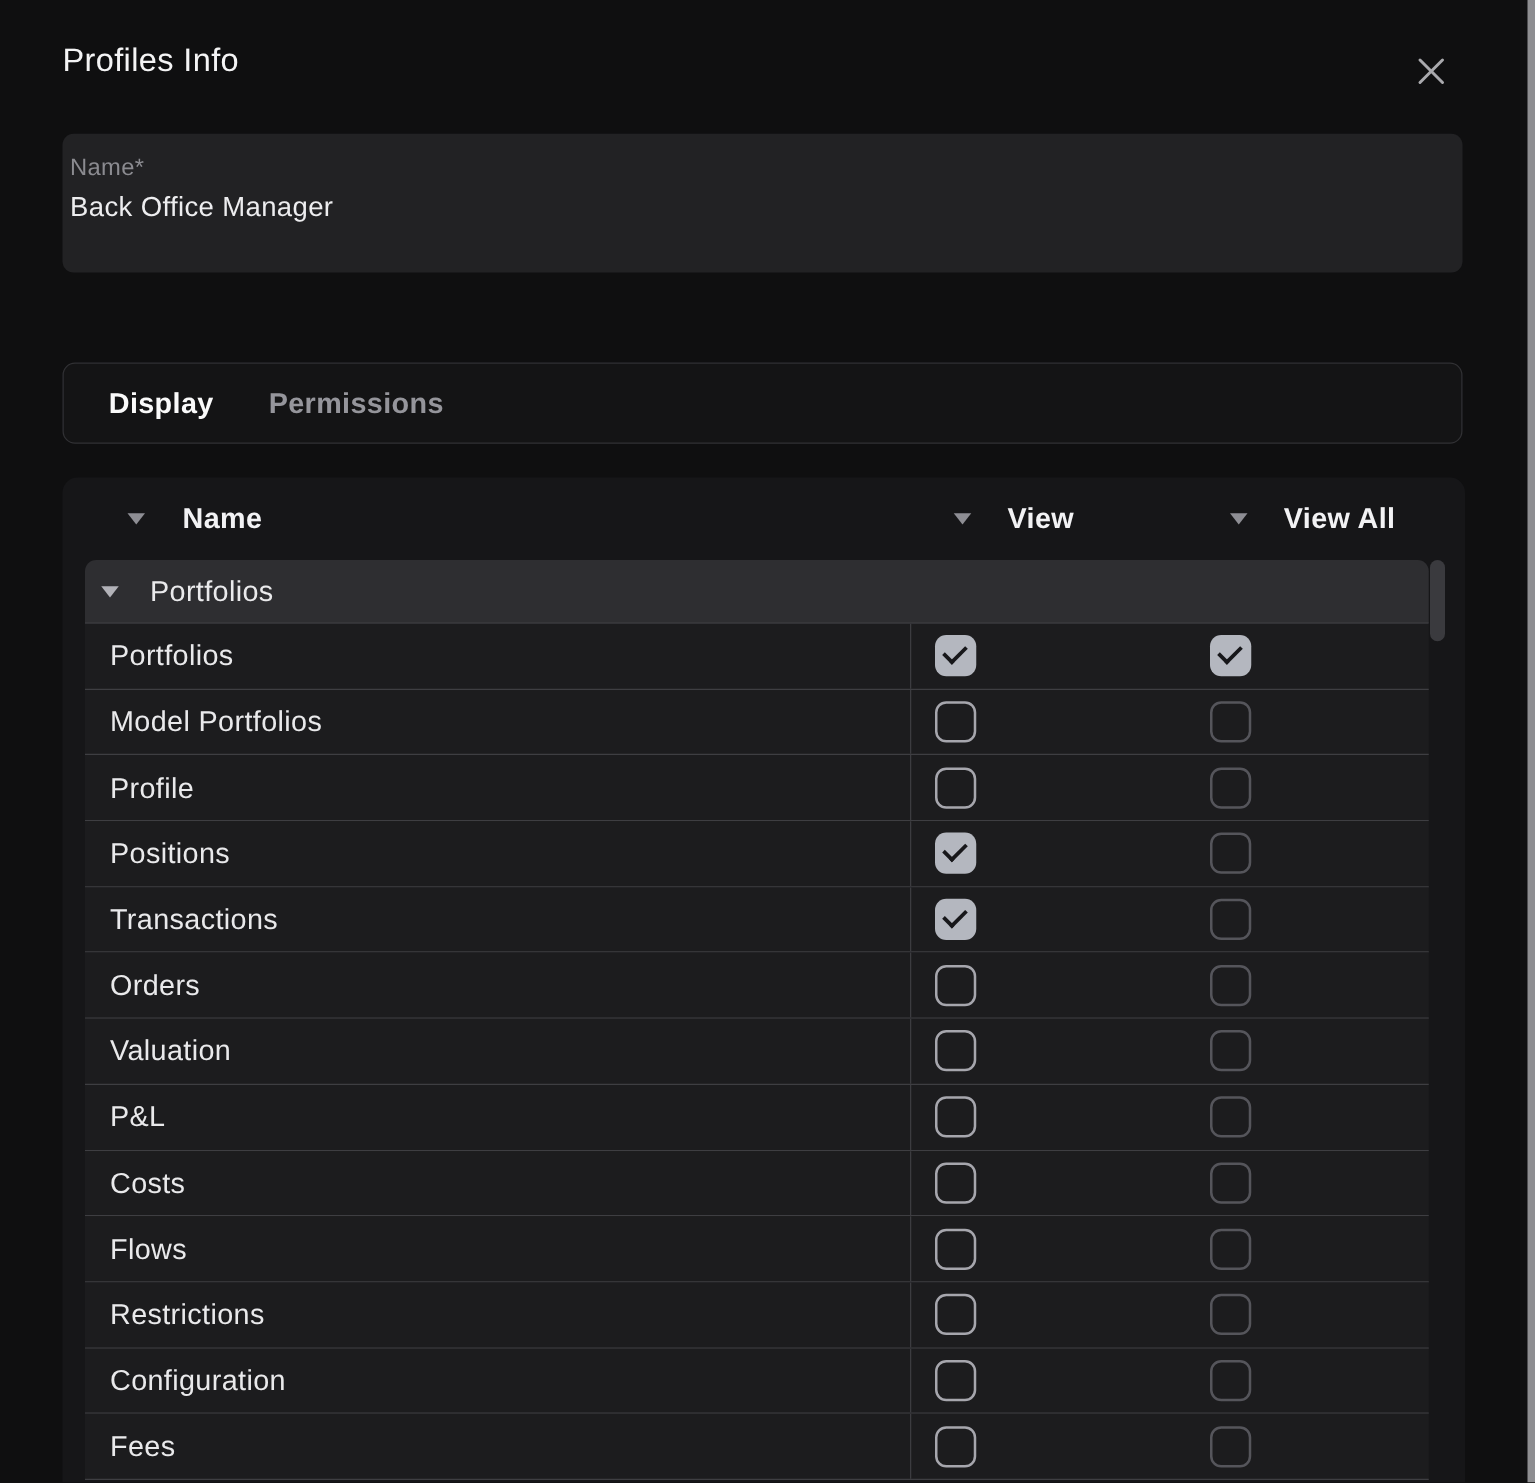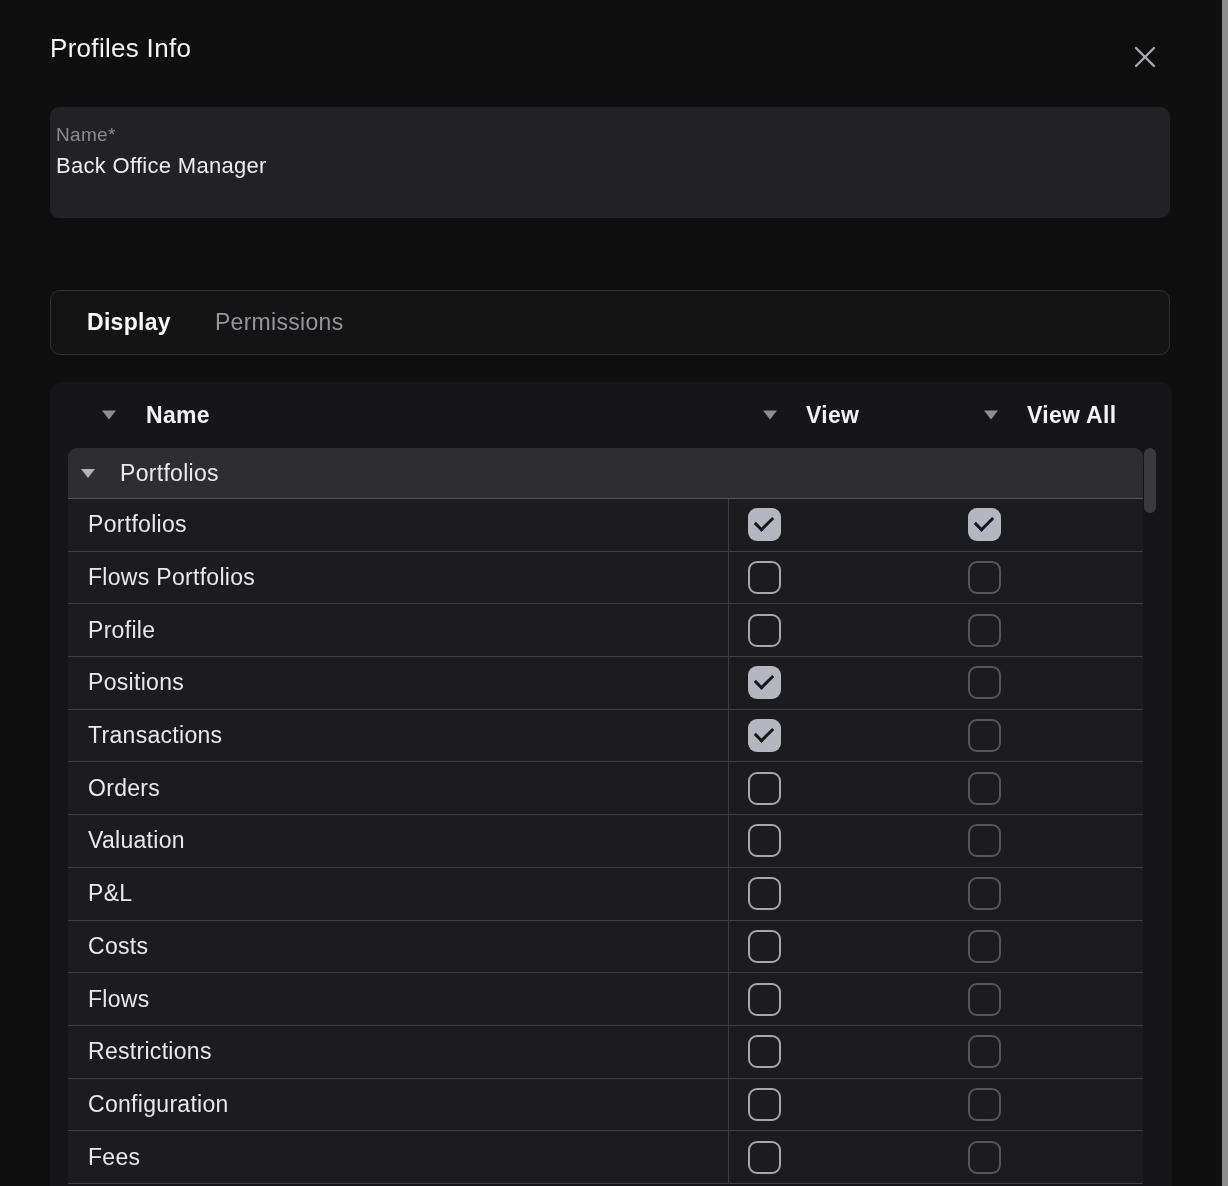--- a/index.html
+++ b/index.html
@@ -37,21 +37,21 @@
   }
 
   
   .tabs {
     position:absolute; left:50px; top:290px; width:1120px; height:65px;
     border:1px solid #313134; border-radius:10px; background:#141415;
     display:flex; align-items:center; padding-left:36px;
   }
   .tab { font-size:23px; letter-spacing:.3px; cursor:pointer; }
   .tab.active { color:#fafafa; font-weight:700; }
-  .tab.inactive { color:#95959b; font-weight:400; margin-left:44px; }
+  .tab.inactive { color:#95959b; font-weight:700; margin-left:44px; }
 
   
   .table-panel {
     position:absolute; left:50px; top:382px; width:1122px; height:804px;
     background:#161618; border-radius:12px 12px 0 0; overflow:hidden;
   }
   .thead { position:relative; height:66px; }
   .th-label { position:absolute; top:50%; transform:translateY(-50%);
     font-size:23px; font-weight:700; color:#f2f2f4; letter-spacing:.3px; }
   .th-name   { left:96px; }
@@ -159,21 +159,21 @@
     <div class="cell-view">
       <div class="cb col-view checked"></div>
     </div>
     <div class="cell-viewall">
       <div class="cb col-viewall checked"></div>
     </div>
   </div>
 
   <div class="trow">
     <div class="cell-name">
-      <span class="row-label">Flows Portfolios</span>
+      <span class="row-label">Model Portfolios</span>
     </div>
     <div class="cell-view">
       <div class="cb col-view unchecked"></div>
     </div>
     <div class="cell-viewall">
       <div class="cb col-viewall unchecked"></div>
     </div>
   </div>
 
   <div class="trow">

